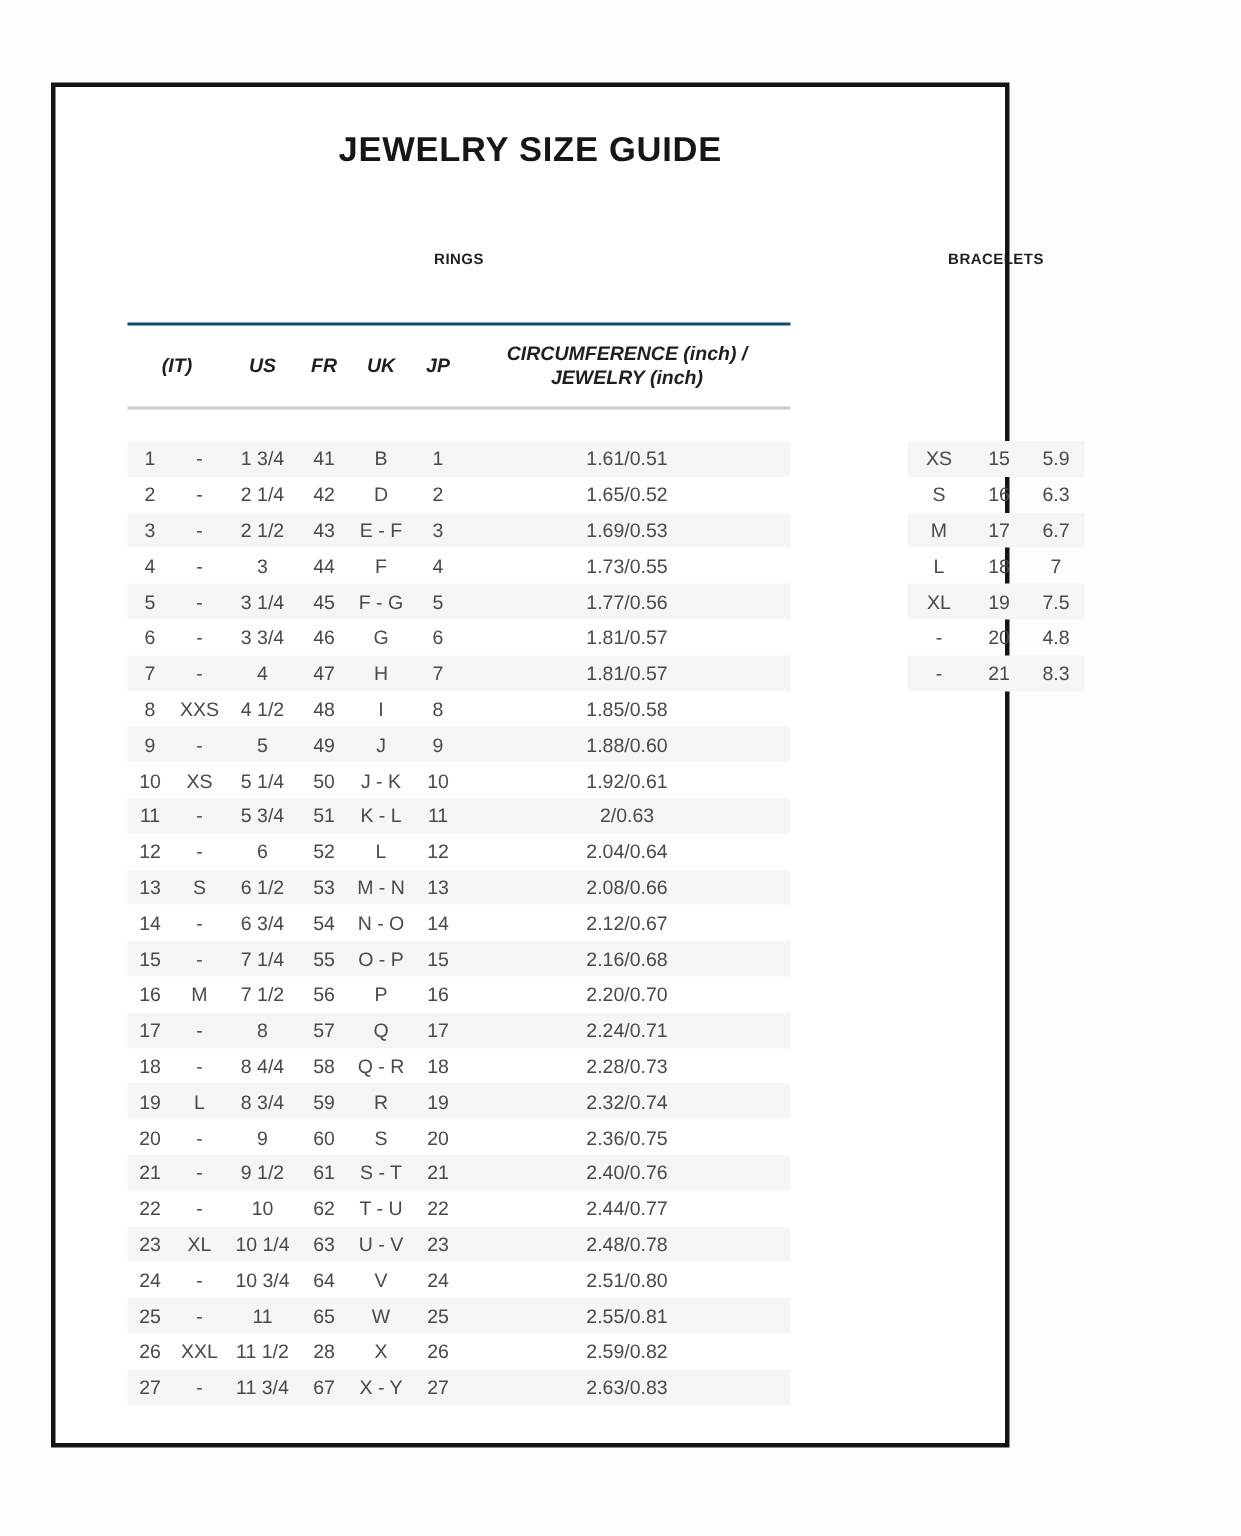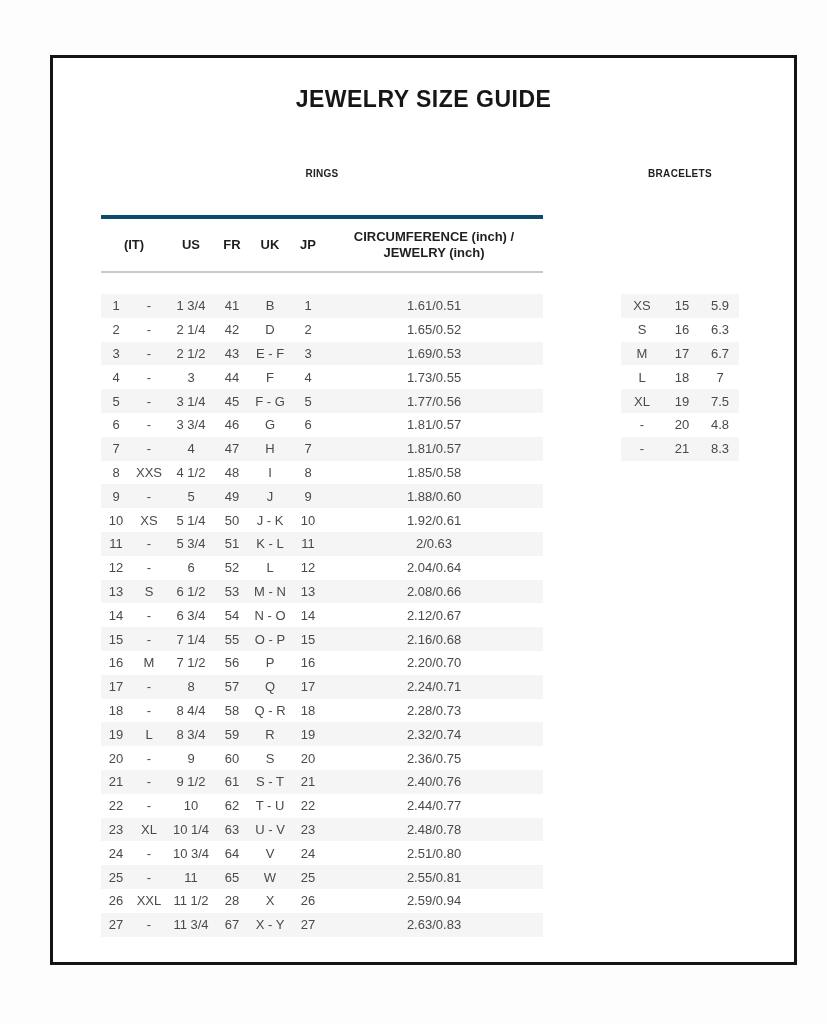--- a/index.html
+++ b/index.html
@@ -10,23 +10,23 @@
   }
   .page {
     position: relative;
     width: 827px;
     height: 1024px;
     background: #fdfdfd;
     overflow: hidden;
   }
   .frame {
     position: absolute;
-    left: 50px;
+    left: 34px;
     top: 55px;
-    width: 747px;
+    width: 639px;
     height: 910px;
     box-sizing: border-box;
     border: 3px solid #141414;
     background: #ffffff;
   }
   .page-title {
     position: absolute;
     left: 0;
     right: 0;
     top: 28px;
@@ -46,24 +46,25 @@
     color: #1f1f1f;
   }
   .rings-label    { left: 48px;  width: 442px; top: 110px; }
   .bracelets-label{ left: 568px; width: 118px; top: 110px; }
 
   .thead {
     position: absolute;
     top: 157px;
     height: 58px;
     box-sizing: border-box;
-    border-top: 4px solid #0c4a6e;
+    border-top: 2px solid #0c4a6e;
     border-bottom: 2px solid #c9c9c9;
     display: grid;
     align-items: center;
+    font-style: italic;
   }
   .rings-head {
     left: 48px;
     width: 442px;
     grid-template-columns: 66px 48px 34px 42px 34px 218px;
   }
   .bracelets-head {
     left: 568px;
     width: 118px;
     grid-template-columns: 42px 38px 38px;
@@ -348,21 +349,21 @@
           <div class="tcell">25</div>
           <div class="tcell">2.55/0.81</div>
         </div>
         <div class="trow">
           <div class="tcell">26</div>
           <div class="tcell">XXL</div>
           <div class="tcell">11 1/2</div>
           <div class="tcell">28</div>
           <div class="tcell">X</div>
           <div class="tcell">26</div>
-          <div class="tcell">2.59/0.94</div>
+          <div class="tcell">2.59/0.82</div>
         </div>
         <div class="trow">
           <div class="tcell">27</div>
           <div class="tcell">-</div>
           <div class="tcell">11 3/4</div>
           <div class="tcell">67</div>
           <div class="tcell">X - Y</div>
           <div class="tcell">27</div>
           <div class="tcell">2.63/0.83</div>
         </div>

